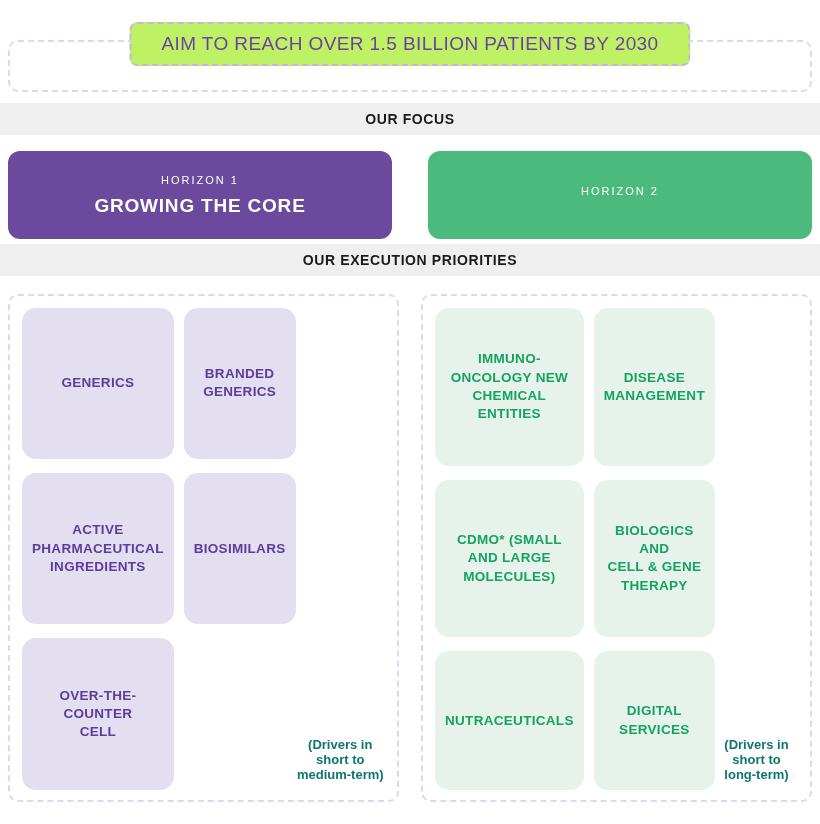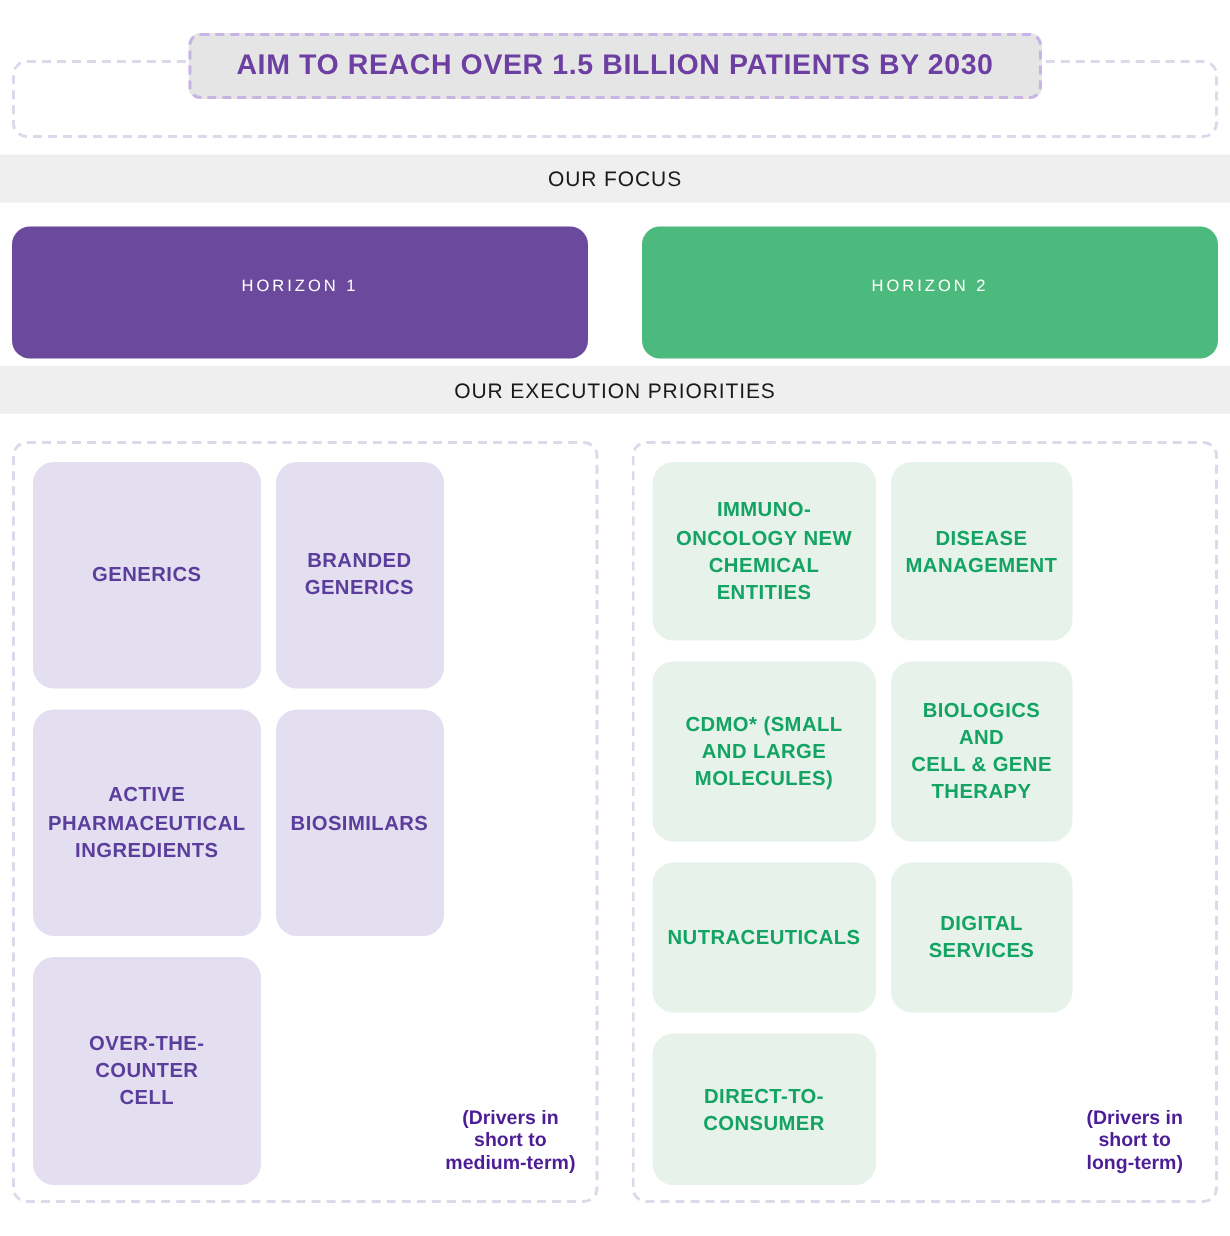--- a/index.html
+++ b/index.html
@@ -16,40 +16,40 @@
     height: 52px;
     border: 2px dashed #ddd8ea;
     border-radius: 10px;
     position: relative;
   }
   .title-box {
     position: absolute;
     left: 50%;
     top: -20px;
     transform: translateX(-50%);
-    background: #e5e5e5;
+    background: #bef264;
     border: 2px dashed #c7b4e4;
     border-radius: 8px;
     padding: 9px 30px;
     white-space: nowrap;
-    font-weight: bold;
+    font-weight: normal;
     font-size: 19px;
     letter-spacing: 0.4px;
     color: var(--title_text);
   }
 
   
   .band {
     margin-top: 11px;
     height: 32px;
     background: var(--band_bg);
     display: flex;
     align-items: center;
     justify-content: center;
-    font-weight: normal;
+    font-weight: bold;
     font-size: 14px;
     letter-spacing: 0.6px;
     color: #1a1a1a;
   }
   .band.second { margin-top: 5px; }
 
   
   .horizons {
     margin: 16px 8px 0 8px;
     display: grid;
@@ -117,37 +117,38 @@
   }
   .col-1 .tile { background: var(--tile1_bg); color: var(--tile1_text); }
   .col-2 .tile { background: var(--tile2_bg); color: var(--tile2_text); }
 
   .footnote {
     margin-top: auto;
     padding: 14px 0 8px 0;
     text-align: center;
     font-weight: bold;
     font-size: 13px;
-    color: #4c1d95;
+    color: #0f766e;
   }
 </style>
 </head>
 <body>
 
 <div class="page">
 
   <div class="title-wrap">
     <div class="title-box">AIM TO REACH OVER 1.5 BILLION PATIENTS BY 2030</div>
   </div>
 
   <div class="band">OUR FOCUS</div>
 
   <div class="horizons">
     <div class="horizon horizon-1">
       <div class="h-label">HORIZON 1</div>
+      <div class="h-title">GROWING THE CORE</div>
     </div>
     <div class="horizon horizon-2">
       <div class="h-label">HORIZON 2</div>
     </div>
   </div>
 
   <div class="band second">OUR EXECUTION PRIORITIES</div>
 
   <div class="columns">
     <div class="col col-1">
@@ -173,20 +174,18 @@
 MANAGEMENT</div>
           <div class="tile">CDMO* (SMALL
 AND LARGE
 MOLECULES)</div>
           <div class="tile">BIOLOGICS AND
 CELL &amp; GENE
 THERAPY</div>
           <div class="tile">NUTRACEUTICALS</div>
           <div class="tile">DIGITAL
 SERVICES</div>
-          <div class="tile">DIRECT-TO-
-CONSUMER</div>
         </div>
       <div class="footnote">(Drivers in short to long-term)</div>
     </div>
   </div>
 
 </div>
 
 </body></html>

